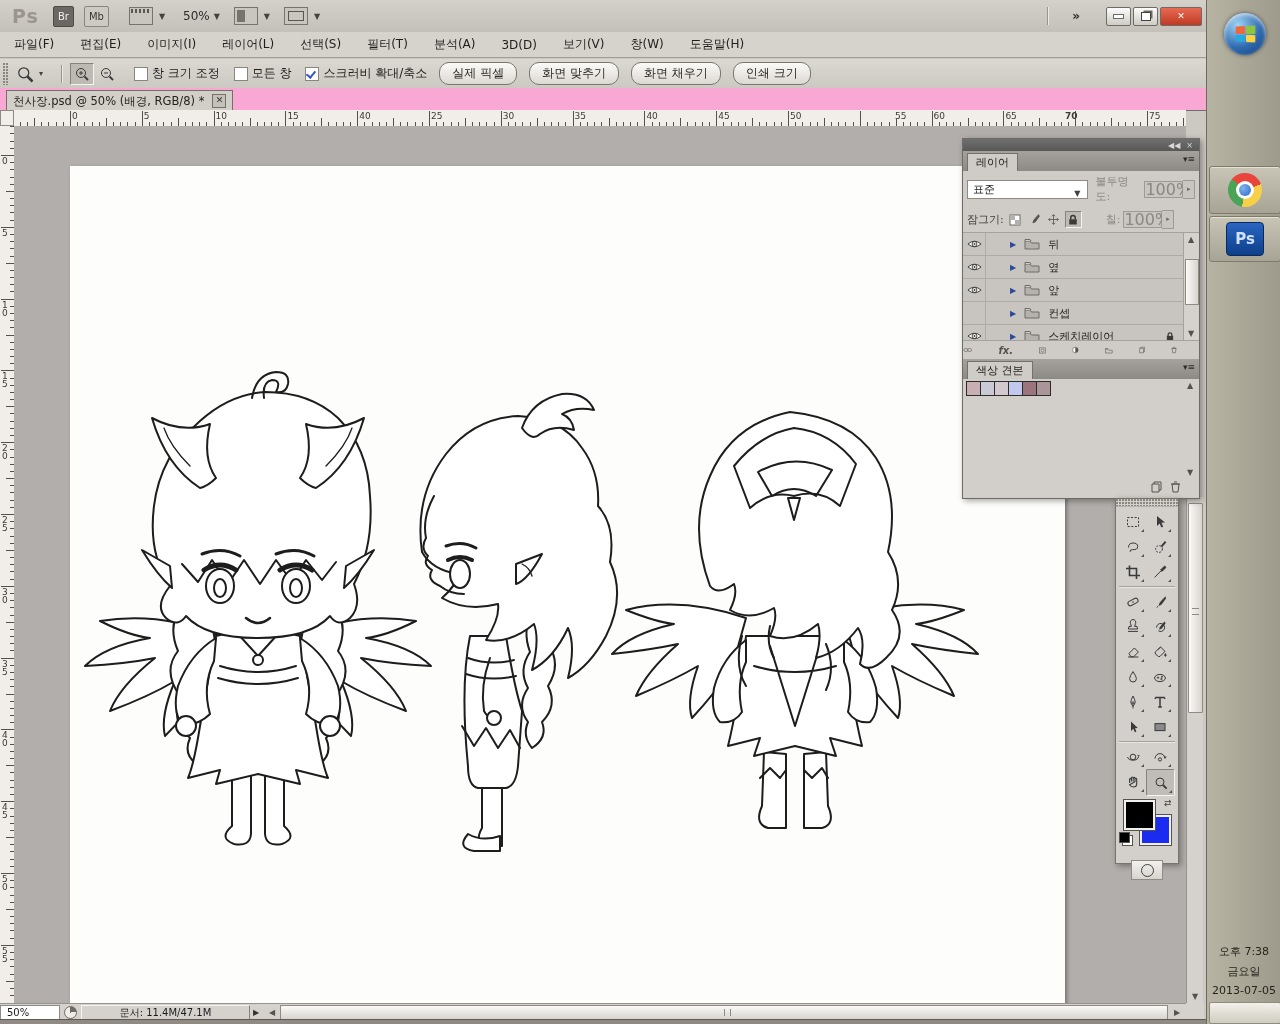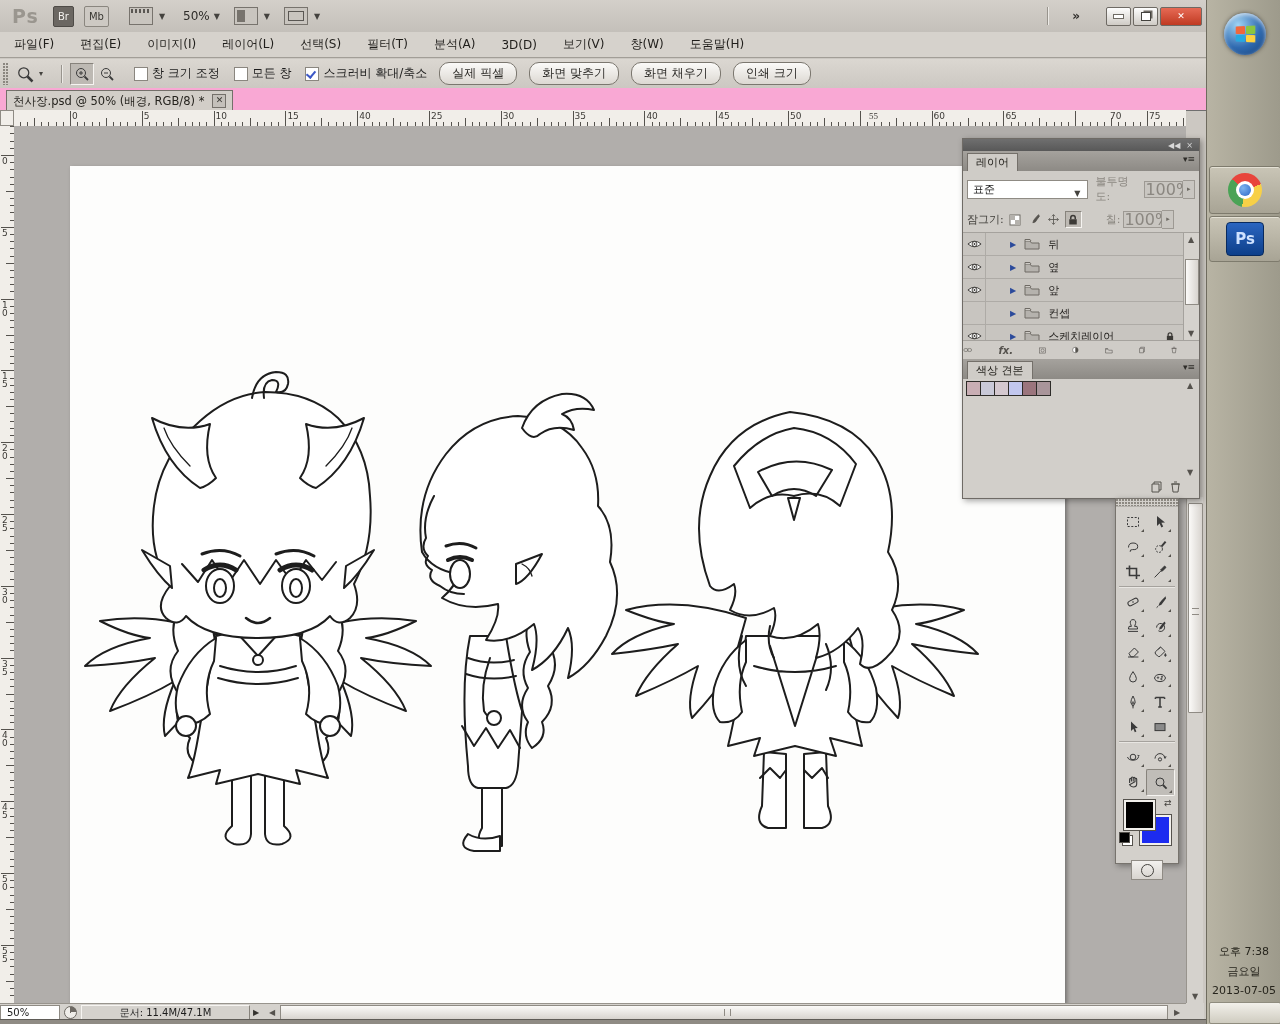--- a/index.html
+++ b/index.html
@@ -352,21 +352,21 @@
       <div class="htick" style="left: 781.18px; height: 4px;"></div>
       <div class="htick" style="left: 788.36px; height: 4px;"></div>
       <div class="htick" style="left: 795.54px; height: 4px;"></div>
       <div class="htick" style="left: 802.72px; height: 4px;"></div>
       <div class="htick" style="left: 809.9px; height: 8px;"></div>
       <div class="htick" style="left: 817.08px; height: 4px;"></div>
       <div class="htick" style="left: 824.26px; height: 4px;"></div>
       <div class="htick" style="left: 831.44px; height: 4px;"></div>
       <div class="htick" style="left: 838.62px; height: 4px;"></div>
       <div class="htick" style="left: 845.8px; height: 15px;"></div>
-      <div class="hnum" style="left: 855px; font-family: Liberation Serif, serif;">55</div>
+      <div class="hnum" style="left: 881px;">55</div>
       <div class="htick" style="left: 852.98px; height: 4px;"></div>
       <div class="htick" style="left: 860.16px; height: 4px;"></div>
       <div class="htick" style="left: 867.34px; height: 4px;"></div>
       <div class="htick" style="left: 874.52px; height: 4px;"></div>
       <div class="htick" style="left: 881.7px; height: 8px;"></div>
       <div class="htick" style="left: 888.88px; height: 4px;"></div>
       <div class="htick" style="left: 896.06px; height: 4px;"></div>
       <div class="htick" style="left: 903.24px; height: 4px;"></div>
       <div class="htick" style="left: 910.42px; height: 4px;"></div>
       <div class="htick" style="left: 917.6px; height: 15px;"></div>
@@ -385,21 +385,21 @@
       <div class="htick" style="left: 996.58px; height: 4px;"></div>
       <div class="htick" style="left: 1003.76px; height: 4px;"></div>
       <div class="htick" style="left: 1010.94px; height: 4px;"></div>
       <div class="htick" style="left: 1018.12px; height: 4px;"></div>
       <div class="htick" style="left: 1025.3px; height: 8px;"></div>
       <div class="htick" style="left: 1032.48px; height: 4px;"></div>
       <div class="htick" style="left: 1039.66px; height: 4px;"></div>
       <div class="htick" style="left: 1046.84px; height: 4px;"></div>
       <div class="htick" style="left: 1054.02px; height: 4px;"></div>
       <div class="htick" style="left: 1061.2px; height: 15px;"></div>
-      <div class="hnum" style="left: 1096px;">70</div>
+      <div class="hnum" style="left: 1051px; font-weight: bold;">70</div>
       <div class="htick" style="left: 1068.38px; height: 4px;"></div>
       <div class="htick" style="left: 1075.56px; height: 4px;"></div>
       <div class="htick" style="left: 1082.74px; height: 4px;"></div>
       <div class="htick" style="left: 1089.92px; height: 4px;"></div>
       <div class="htick" style="left: 1097.1px; height: 8px;"></div>
       <div class="htick" style="left: 1104.28px; height: 4px;"></div>
       <div class="htick" style="left: 1111.46px; height: 4px;"></div>
       <div class="htick" style="left: 1118.64px; height: 4px;"></div>
       <div class="htick" style="left: 1125.82px; height: 4px;"></div>
       <div class="htick" style="left: 1133px; height: 15px;"></div>

